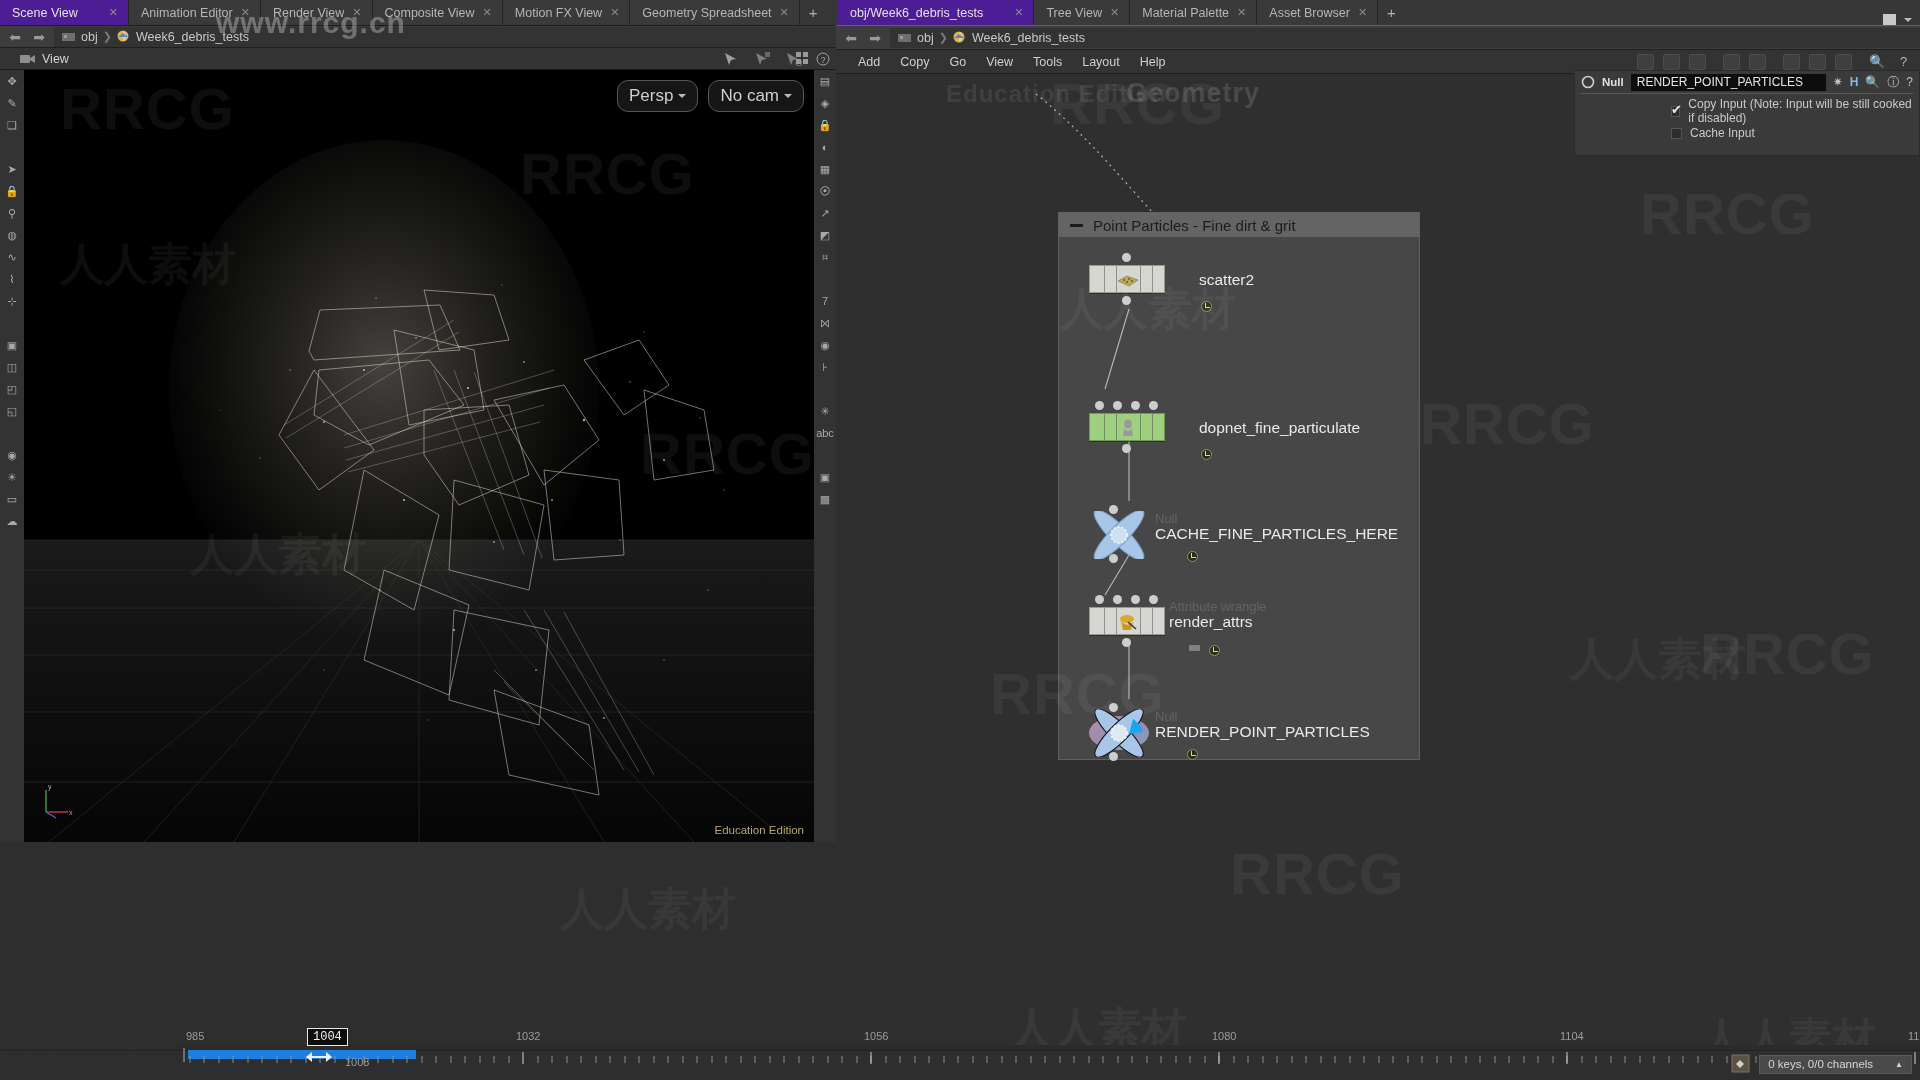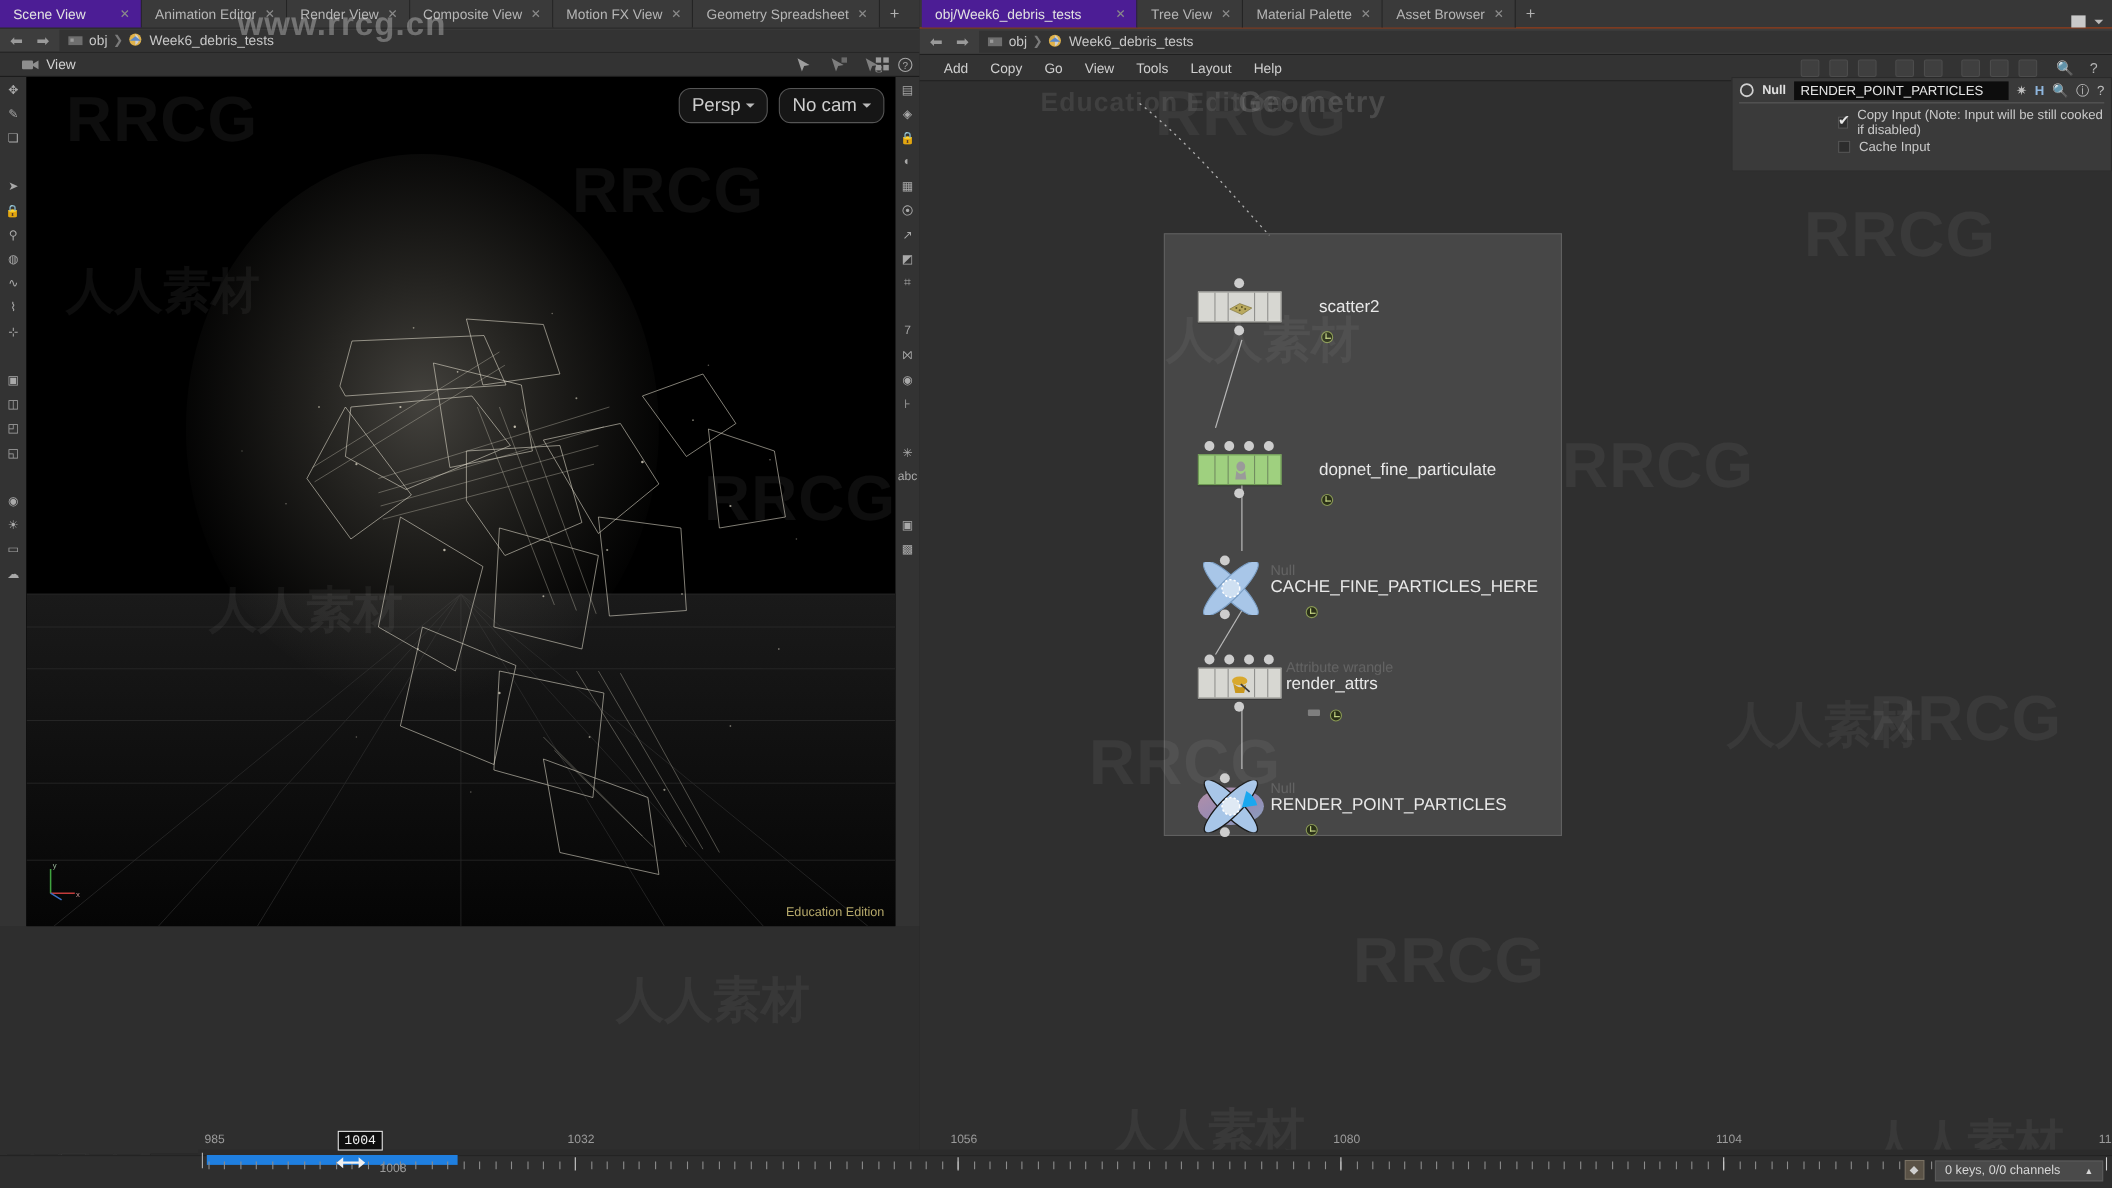--- a/index.html
+++ b/index.html
@@ -477,20 +477,24 @@
     <div id="netCanvas">
 
       <div class="wm" style="left:110px;top:6px;font-size:24px;color:rgba(220,220,220,.10);">Education Edition</div>
       <div class="wm" style="left:290px;top:4px;font-size:27px;color:rgba(220,220,220,.16);">Geometry</div>
 
       <svg style="position:absolute;left:0;top:0;" width="1084" height="978">
         <path d="M200 20 C 250 60, 290 110, 318 140" stroke="#cfcfcf" stroke-width="1.2" stroke-dasharray="2,4" fill="none" opacity=".8"></path>
       </svg>
 
       <div id="netBox">
+        <div id="netBoxHdr">
+          <span class="minus"></span>
+          <span>Point Particles - Fine dirt &amp; grit</span>
+        </div>
 
         <svg style="position:absolute;left:0;top:24px;" width="362" height="524">
           <line x1="70" y1="72" x2="46" y2="152" stroke="#b9b9b9" stroke-width="1.1"></line>
           <line x1="70" y1="196" x2="70" y2="264" stroke="#b9b9b9" stroke-width="1.1"></line>
           <line x1="70" y1="318" x2="46" y2="358" stroke="#b9b9b9" stroke-width="1.1"></line>
           <line x1="70" y1="404" x2="70" y2="462" stroke="#b9b9b9" stroke-width="1.1"></line>
         </svg>
 
         <div class="node" style="left:30px; top:40px;">
           <div class="nbody">

